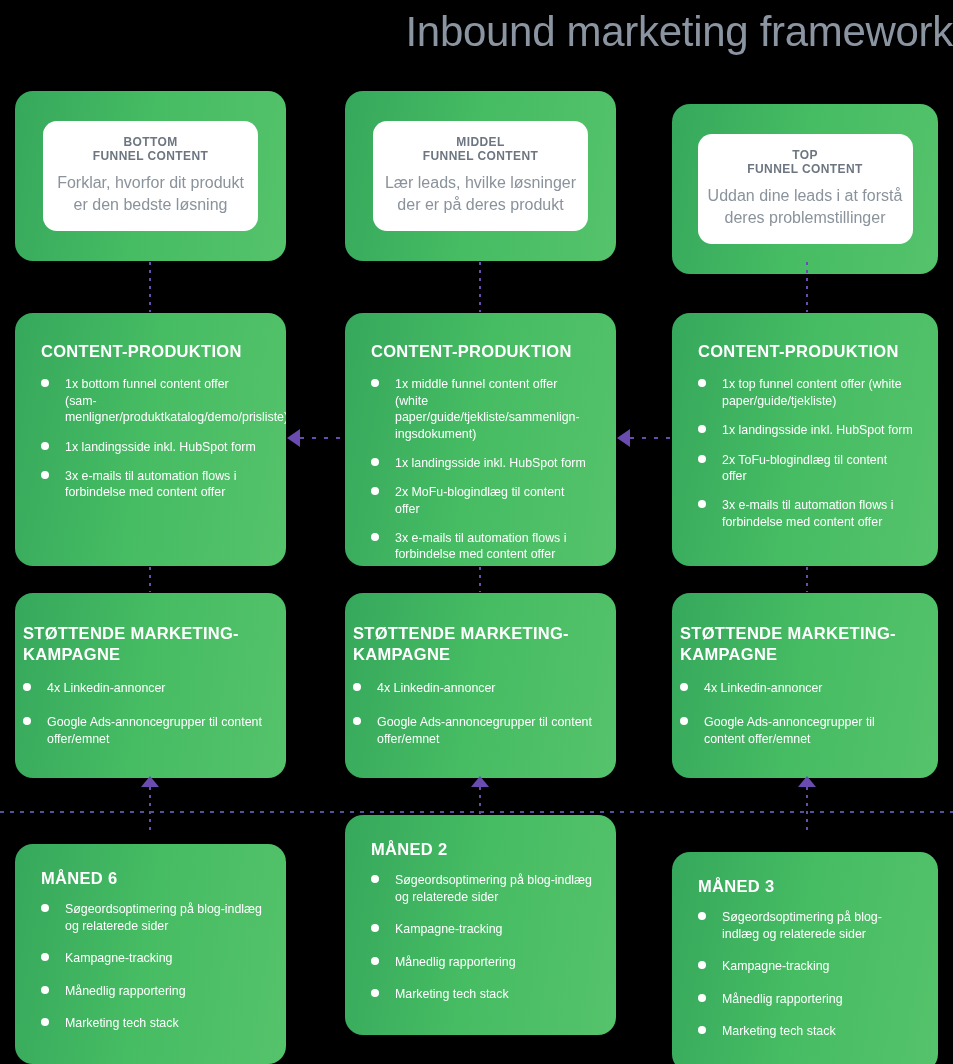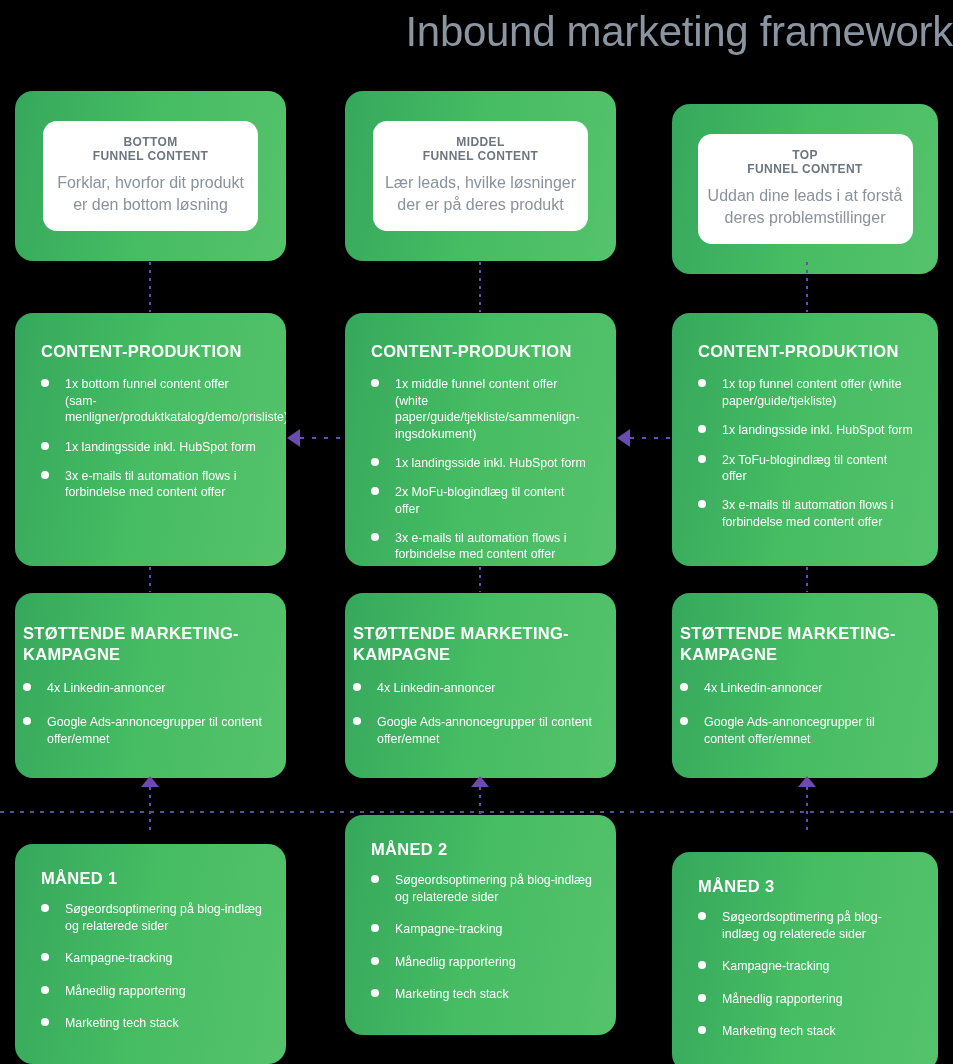--- a/index.html
+++ b/index.html
@@ -129,21 +129,21 @@
   <div class="title">Inbound marketing framework</div>
 
   <div class="card funnel" style="left:15px; top:91px; width:271px; height:170px;">
     <div class="inner-white">
       <div class="head">
         <div>BOTTOM</div>
         <div>FUNNEL CONTENT</div>
       </div>
       <div class="sub">
         <div>Forklar, hvorfor dit produkt</div>
-        <div>er den bottom løsning</div>
+        <div>er den bedste løsning</div>
       </div>
     </div>
   </div>
 
   <div class="card funnel" style="left:345px; top:91px; width:271px; height:170px;">
     <div class="inner-white">
       <div class="head">
         <div>MIDDEL</div>
         <div>FUNNEL CONTENT</div>
       </div>
@@ -237,21 +237,21 @@
   <div class="tri-up" style="left:141px; top:776px;"></div>
   <div class="vline" style="left:149px; top:787px; height:45px;"></div>
   <div class="tri-up" style="left:471px; top:776px;"></div>
   <div class="vline" style="left:479px; top:787px; height:45px;"></div>
   <div class="tri-up" style="left:798px; top:776px;"></div>
   <div class="vline" style="left:806px; top:787px; height:45px;"></div>
 
   <div class="hline" style="left:0px; top:811px; width:953px;"></div>
 
   <div class="card month" style="left:15px; top:844px; width:271px; height:220px;">
-    <div class="card-title">MÅNED 1</div>
+    <div class="card-title">MÅNED 6</div>
     <ul class="bullets">
       <li><span class="dot"></span><span>Søgeordsoptimering på blog-indlæg og relaterede sider</span></li>
       <li><span class="dot"></span><span>Kampagne-tracking</span></li>
       <li><span class="dot"></span><span>Månedlig rapportering</span></li>
       <li><span class="dot"></span><span>Marketing tech stack</span></li>
     </ul>
   </div>
 
   <div class="card month" style="left:345px; top:815px; width:271px; height:220px;">
     <div class="card-title">MÅNED 2</div>

